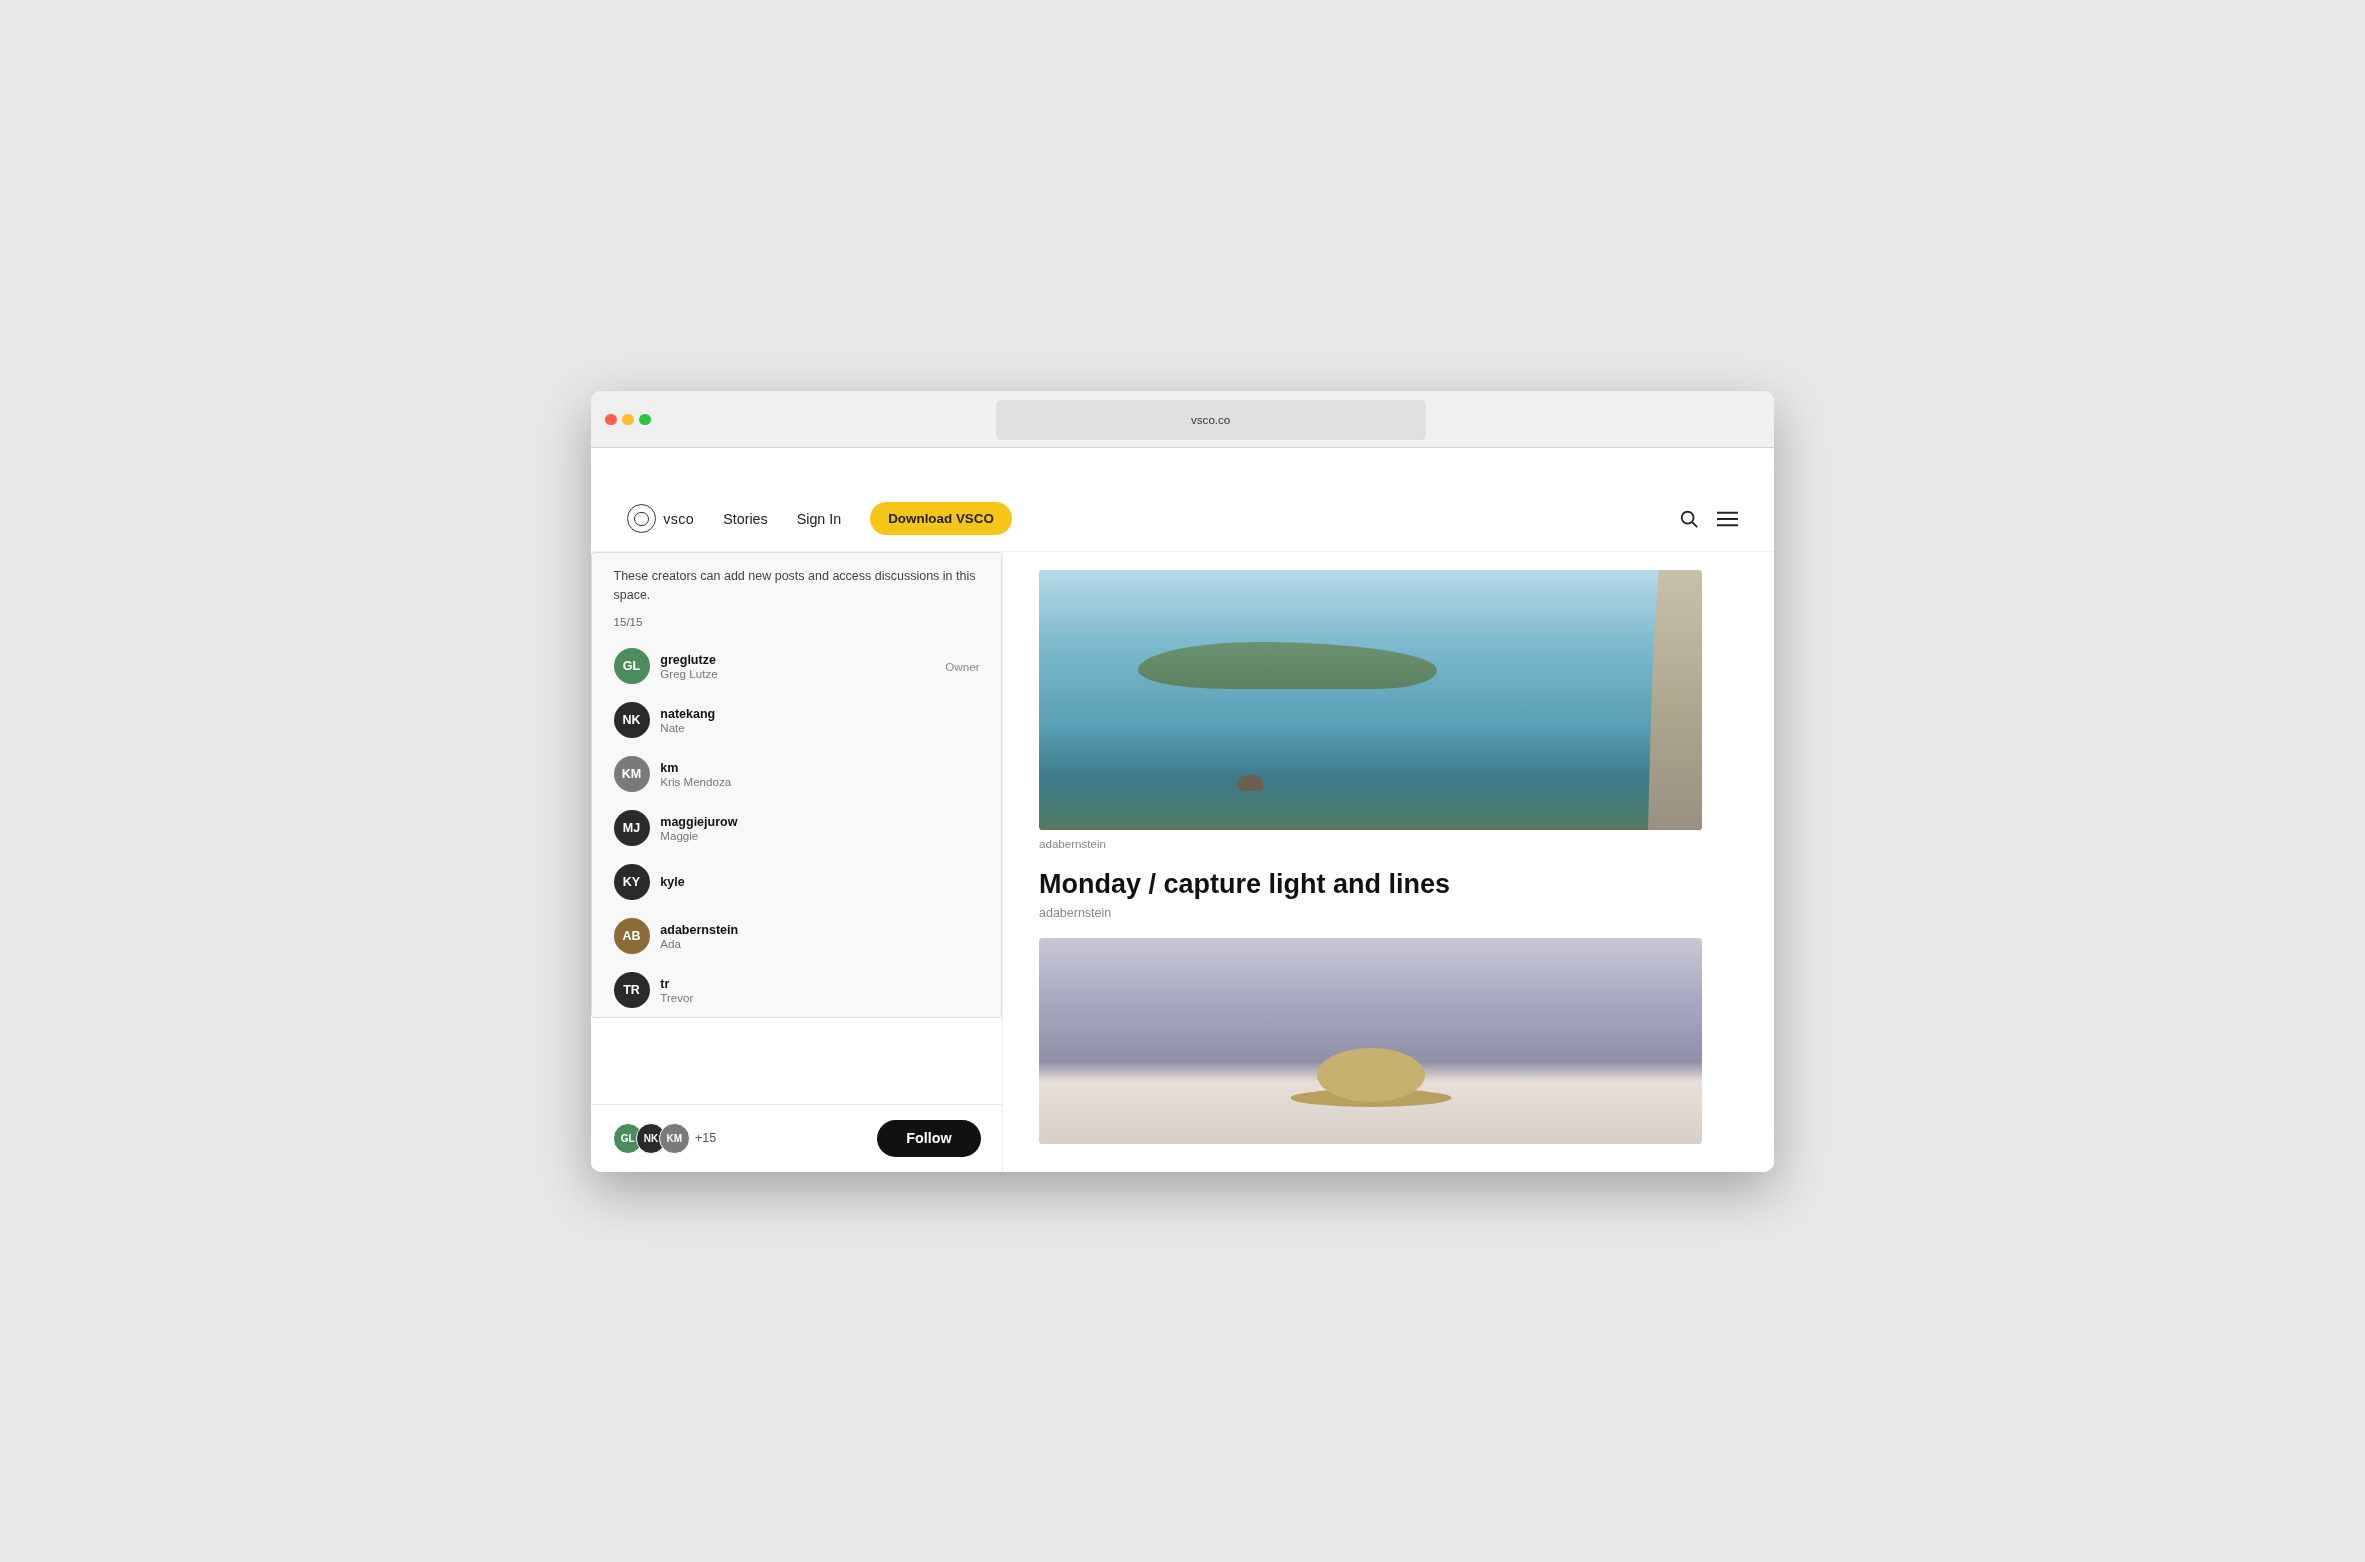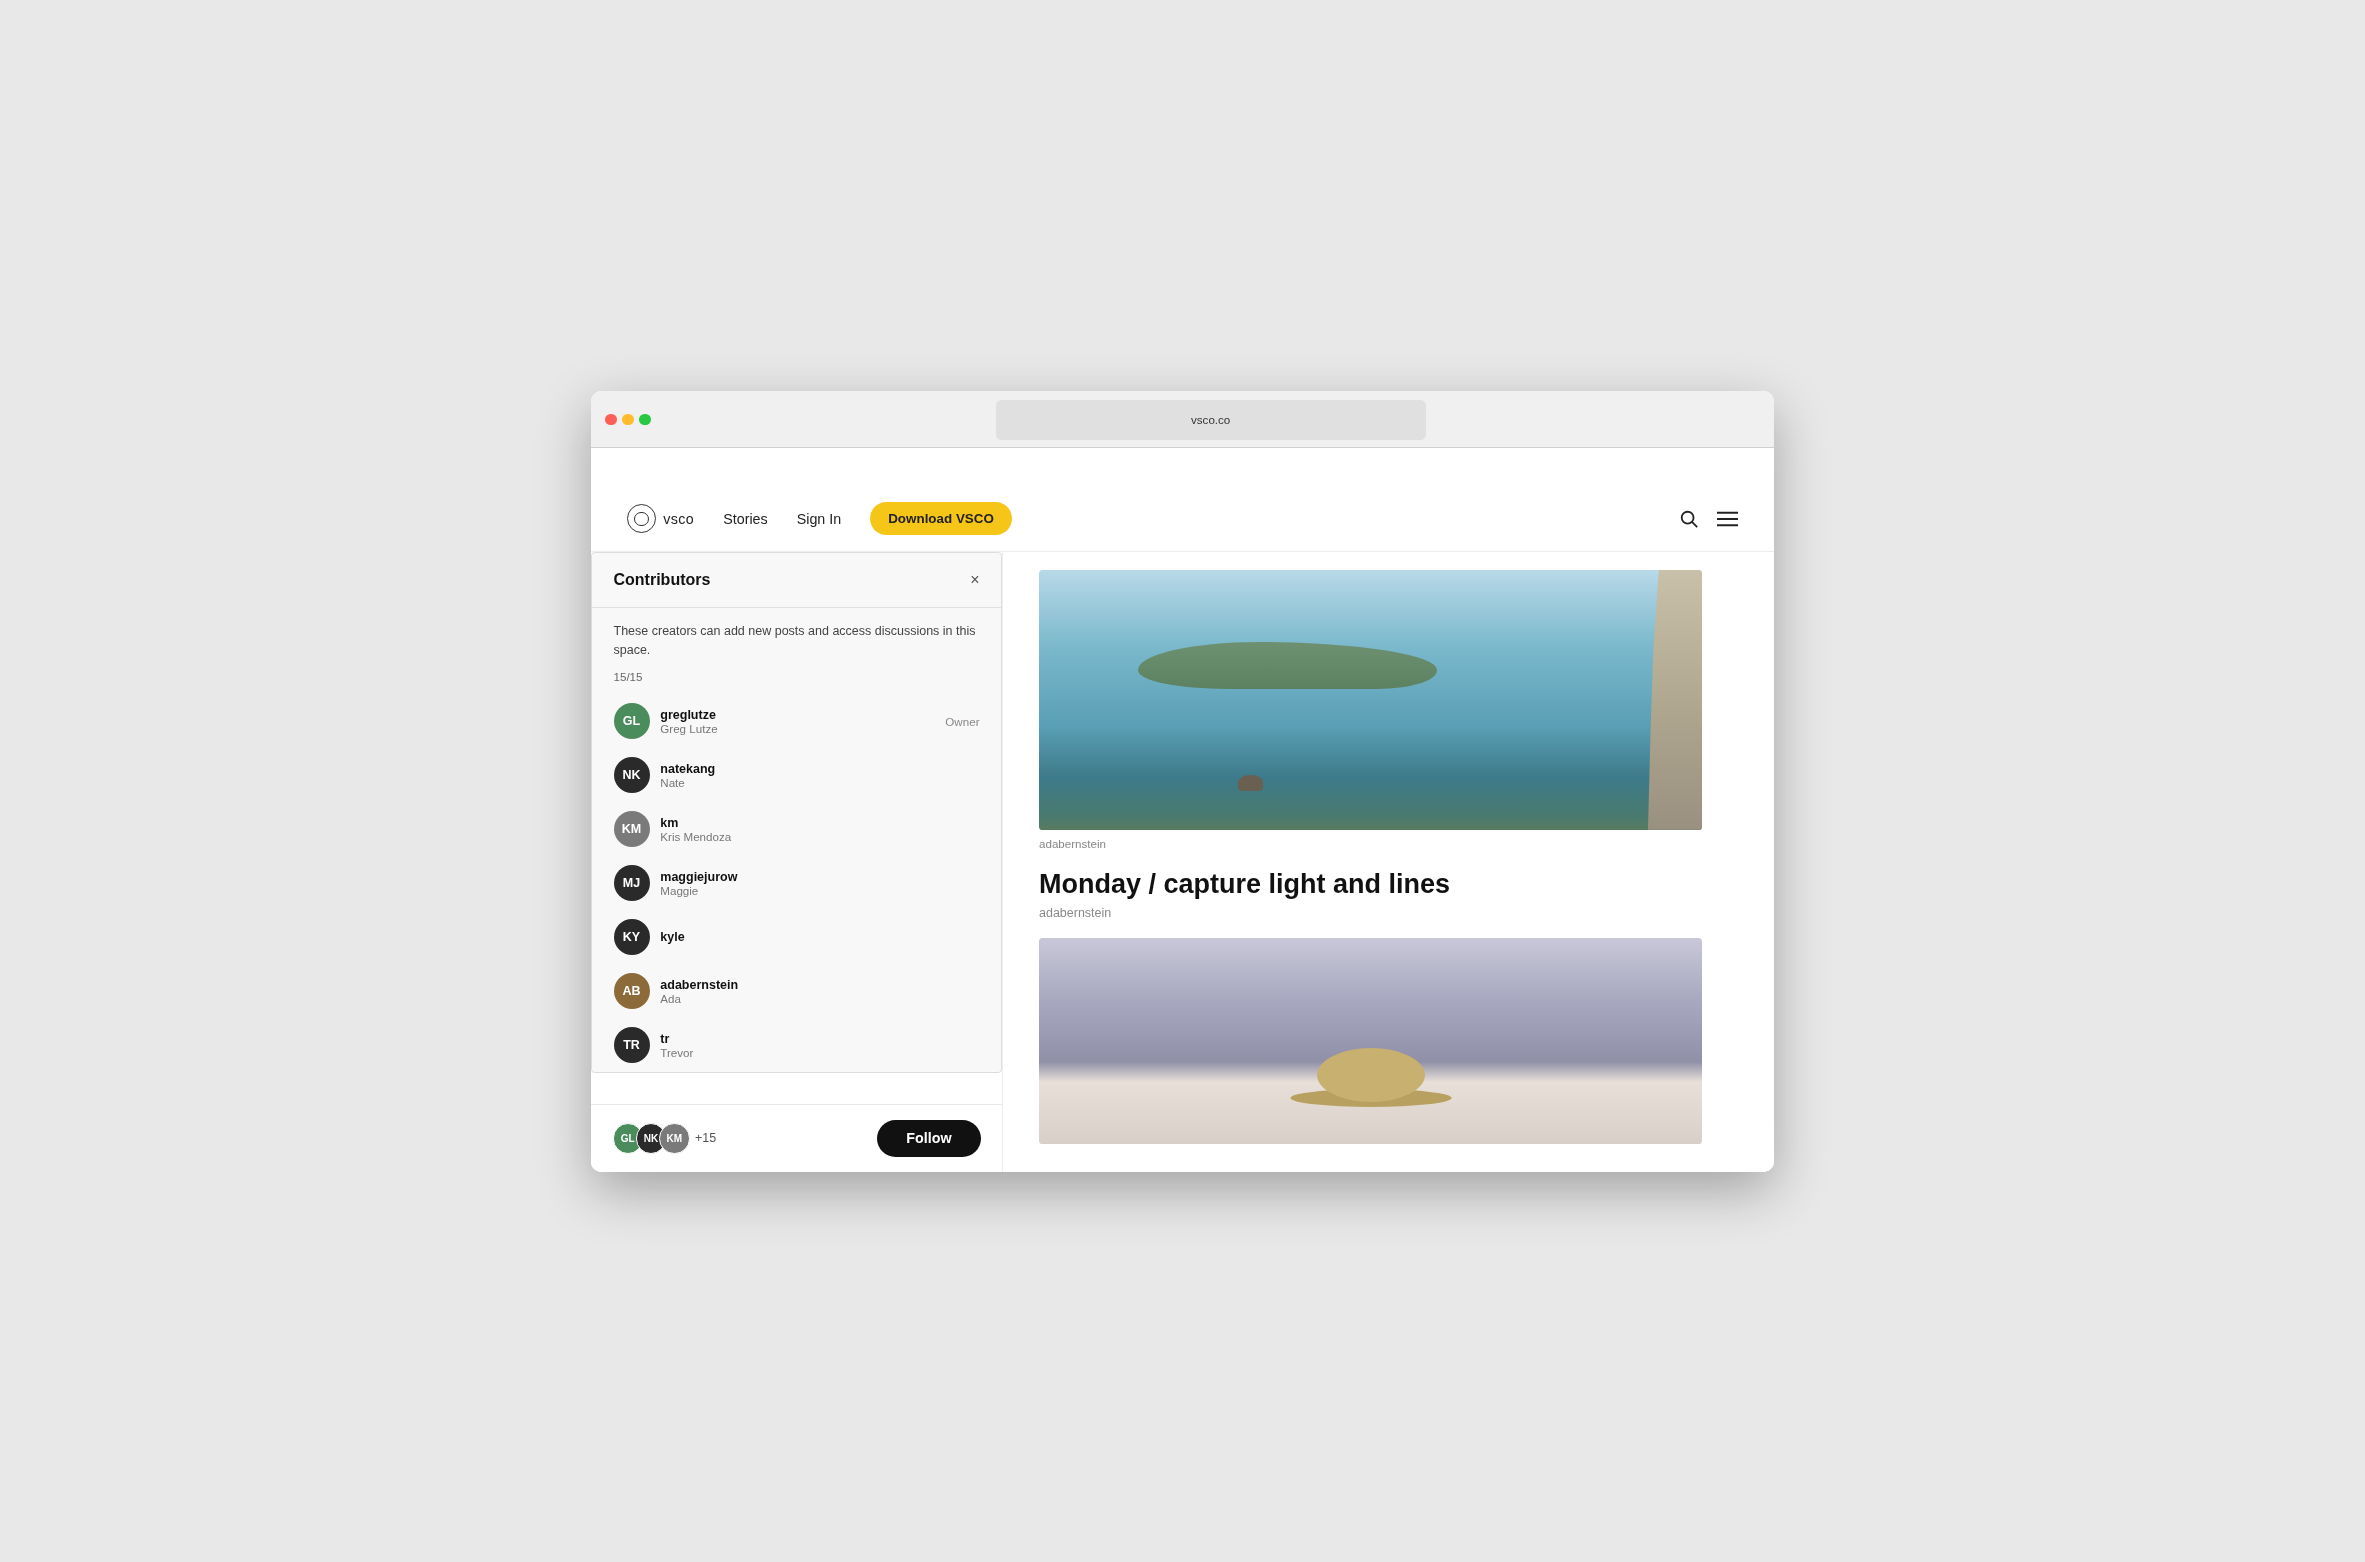--- a/index.html
+++ b/index.html
@@ -468,24 +468,20 @@
     <div class="main-area">
 
       <div class="left-panel">
 
         <div class="left-bg-content">
           <div class="dots-menu">···</div>
           <div class="page-heading">es</div>
         </div>
 
         <div class="contributors-panel">
-          <div class="contributors-header">
-            <span class="contributors-title">Contributors</span>
-            <button class="contributors-close">×</button>
-          </div>
           <p class="contributors-desc">These creators can add new posts and access discussions in this space.</p>
           <div class="contributors-count">15/15</div>
           <div class="contributors-list">
 
             <div class="contributor-item">
               <div class="contributor-avatar av-green">GL</div>
               <div class="contributor-info">
                 <div class="contributor-username">greglutze</div>
                 <div class="contributor-name">Greg Lutze</div>
               </div>

